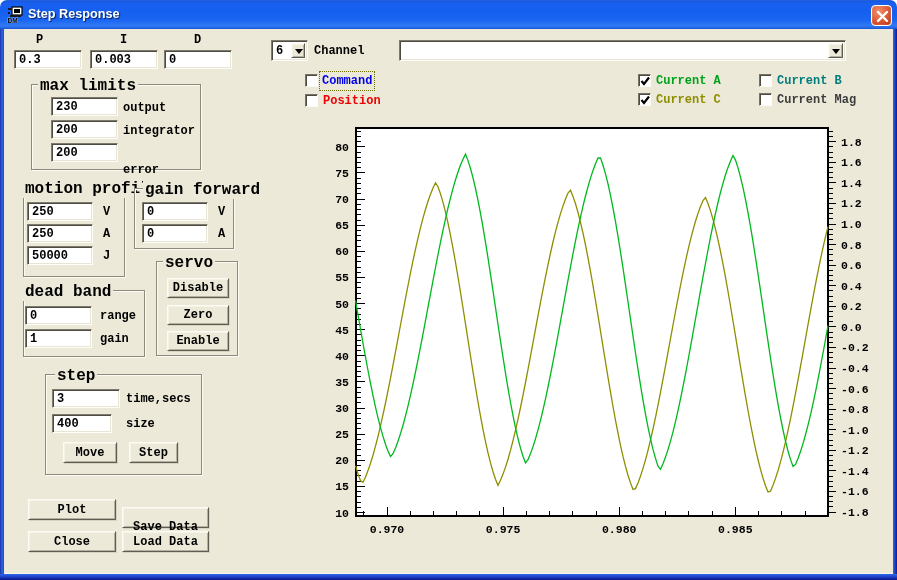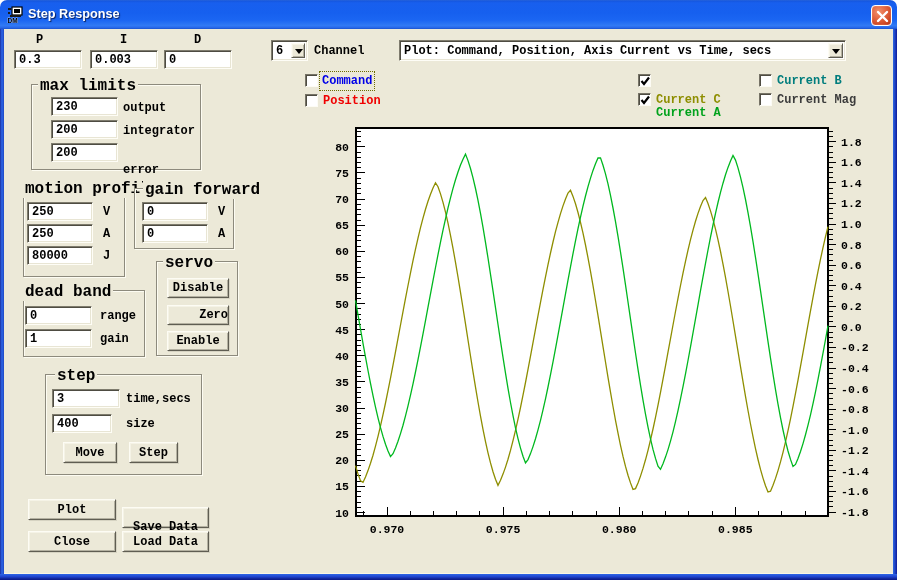--- a/index.html
+++ b/index.html
@@ -88,38 +88,38 @@
 <div class="entry" style="left:51px; top:143px; width:67px; height:19px;">200</div>
 <div class="t" style="left:123px; top:101px;">output</div>
 <div class="t" style="left:123px; top:124px;">integrator</div>
 <div class="t" style="left:123px; top:163px;text-align:right;">error</div>
 
 <div class="grp" style="left:23px; top:187px; width:102px; height:90px;">
   <div class="lbl" style="left:-1px;">motion profile</div>
 </div>
 <div class="entry" style="left:27px; top:202px; width:66px; height:19px;">250</div>
 <div class="entry" style="left:27px; top:224px; width:66px; height:19px;">250</div>
-<div class="entry" style="left:27px; top:246px; width:66px; height:19px;">80000</div>
+<div class="entry" style="left:27px; top:246px; width:66px; height:19px;">50000</div>
 <div class="t" style="left:103px; top:205px;">V</div>
 <div class="t" style="left:103px; top:227px;">A</div>
 <div class="t" style="left:103px; top:249px;">J</div>
 
 <div class="grp" style="left:134px; top:188px; width:100px; height:61px;">
   <div class="lbl" style="left:8px;">gain forward</div>
 </div>
 <div class="entry" style="left:142px; top:202px; width:66px; height:19px;">0</div>
 <div class="entry" style="left:142px; top:224px; width:66px; height:19px;">0</div>
 <div class="t" style="left:218px; top:205px;">V</div>
 <div class="t" style="left:218px; top:227px;">A</div>
 
 <div class="grp" style="left:156px; top:261px; width:82px; height:95px;">
   <div class="lbl">servo</div>
 </div>
 <div class="btn" style="left:167px; top:278px; width:62px; height:20px; padding-top:2px;">Disable</div>
-<div class="btn" style="left:167px; top:305px; width:62px; height:20px; padding-top:2px;text-align:right;">Zero</div>
+<div class="btn" style="left:167px; top:305px; width:62px; height:20px; padding-top:2px;">Zero</div>
 <div class="btn" style="left:167px; top:331px; width:62px; height:20px; padding-top:2px;">Enable</div>
 
 <div class="grp" style="left:23px; top:290px; width:122px; height:67px;">
   <div class="lbl" style="left:-1px;">dead band</div>
 </div>
 <div class="entry" style="left:25px; top:306px; width:67px; height:19px;">0</div>
 <div class="entry" style="left:25px; top:329px; width:67px; height:19px;">1</div>
 <div class="t" style="left:100px; top:309px;">range</div>
 <div class="t" style="left:100px; top:332px;">gain</div>
 
@@ -144,31 +144,30 @@
   <div class="tri" style="right:4px; top:8px;"></div>
 </div>
 <div class="t" style="left:314px; top:44px;">Channel</div>
 
 <div class="cb" style="left:305px; top:74px;"></div>
 <div class="t" style="left:322px; top:74px; color:#0000e8; outline:1px dotted #6b6b00; outline-offset:2px;">Command</div>
 <div class="cb" style="left:305px; top:94px;"></div>
 <div class="t" style="left:323px; top:94px; color:#f00000;">Position</div>
 
 <div class="combo" style="left:399px; top:40px; width:447px; height:21px;">
-  <div class="txt">Plot: Command, Position, Axis Current vs Time, secs</div>
   <div class="arrowbtn" style="right:2px; top:2px; width:15px; height:15px;"></div>
   <div class="tri" style="right:5px; top:8px;"></div>
 </div>
 
 <div class="cb" style="left:638px; top:74px;">
     <svg width="13" height="13" viewBox="0 0 13 13">
       <path d="M2.5 6 L5 9 L10 2.5" stroke="#000" stroke-width="2.2" fill="none"></path>
     </svg>
   </div>
-<div class="t" style="left:656px; top:74px; color:#00a21c;margin-top:32px;">Current A</div>
+<div class="t" style="left:656px; top:74px; color:#00a21c;">Current A</div>
 <div class="cb" style="left:759px; top:74px;"></div>
 <div class="t" style="left:777px; top:74px; color:#007d7d;">Current B</div>
 <div class="cb" style="left:638px; top:93px;">
     <svg width="13" height="13" viewBox="0 0 13 13">
       <path d="M2.5 6 L5 9 L10 2.5" stroke="#000" stroke-width="2.2" fill="none"></path>
     </svg>
   </div>
 <div class="t" style="left:656px; top:93px; color:#8e8e00;">Current C</div>
 <div class="cb" style="left:759px; top:93px;"></div>
 <div class="t" style="left:777px; top:93px; color:#3c3c3c;">Current Mag</div>

